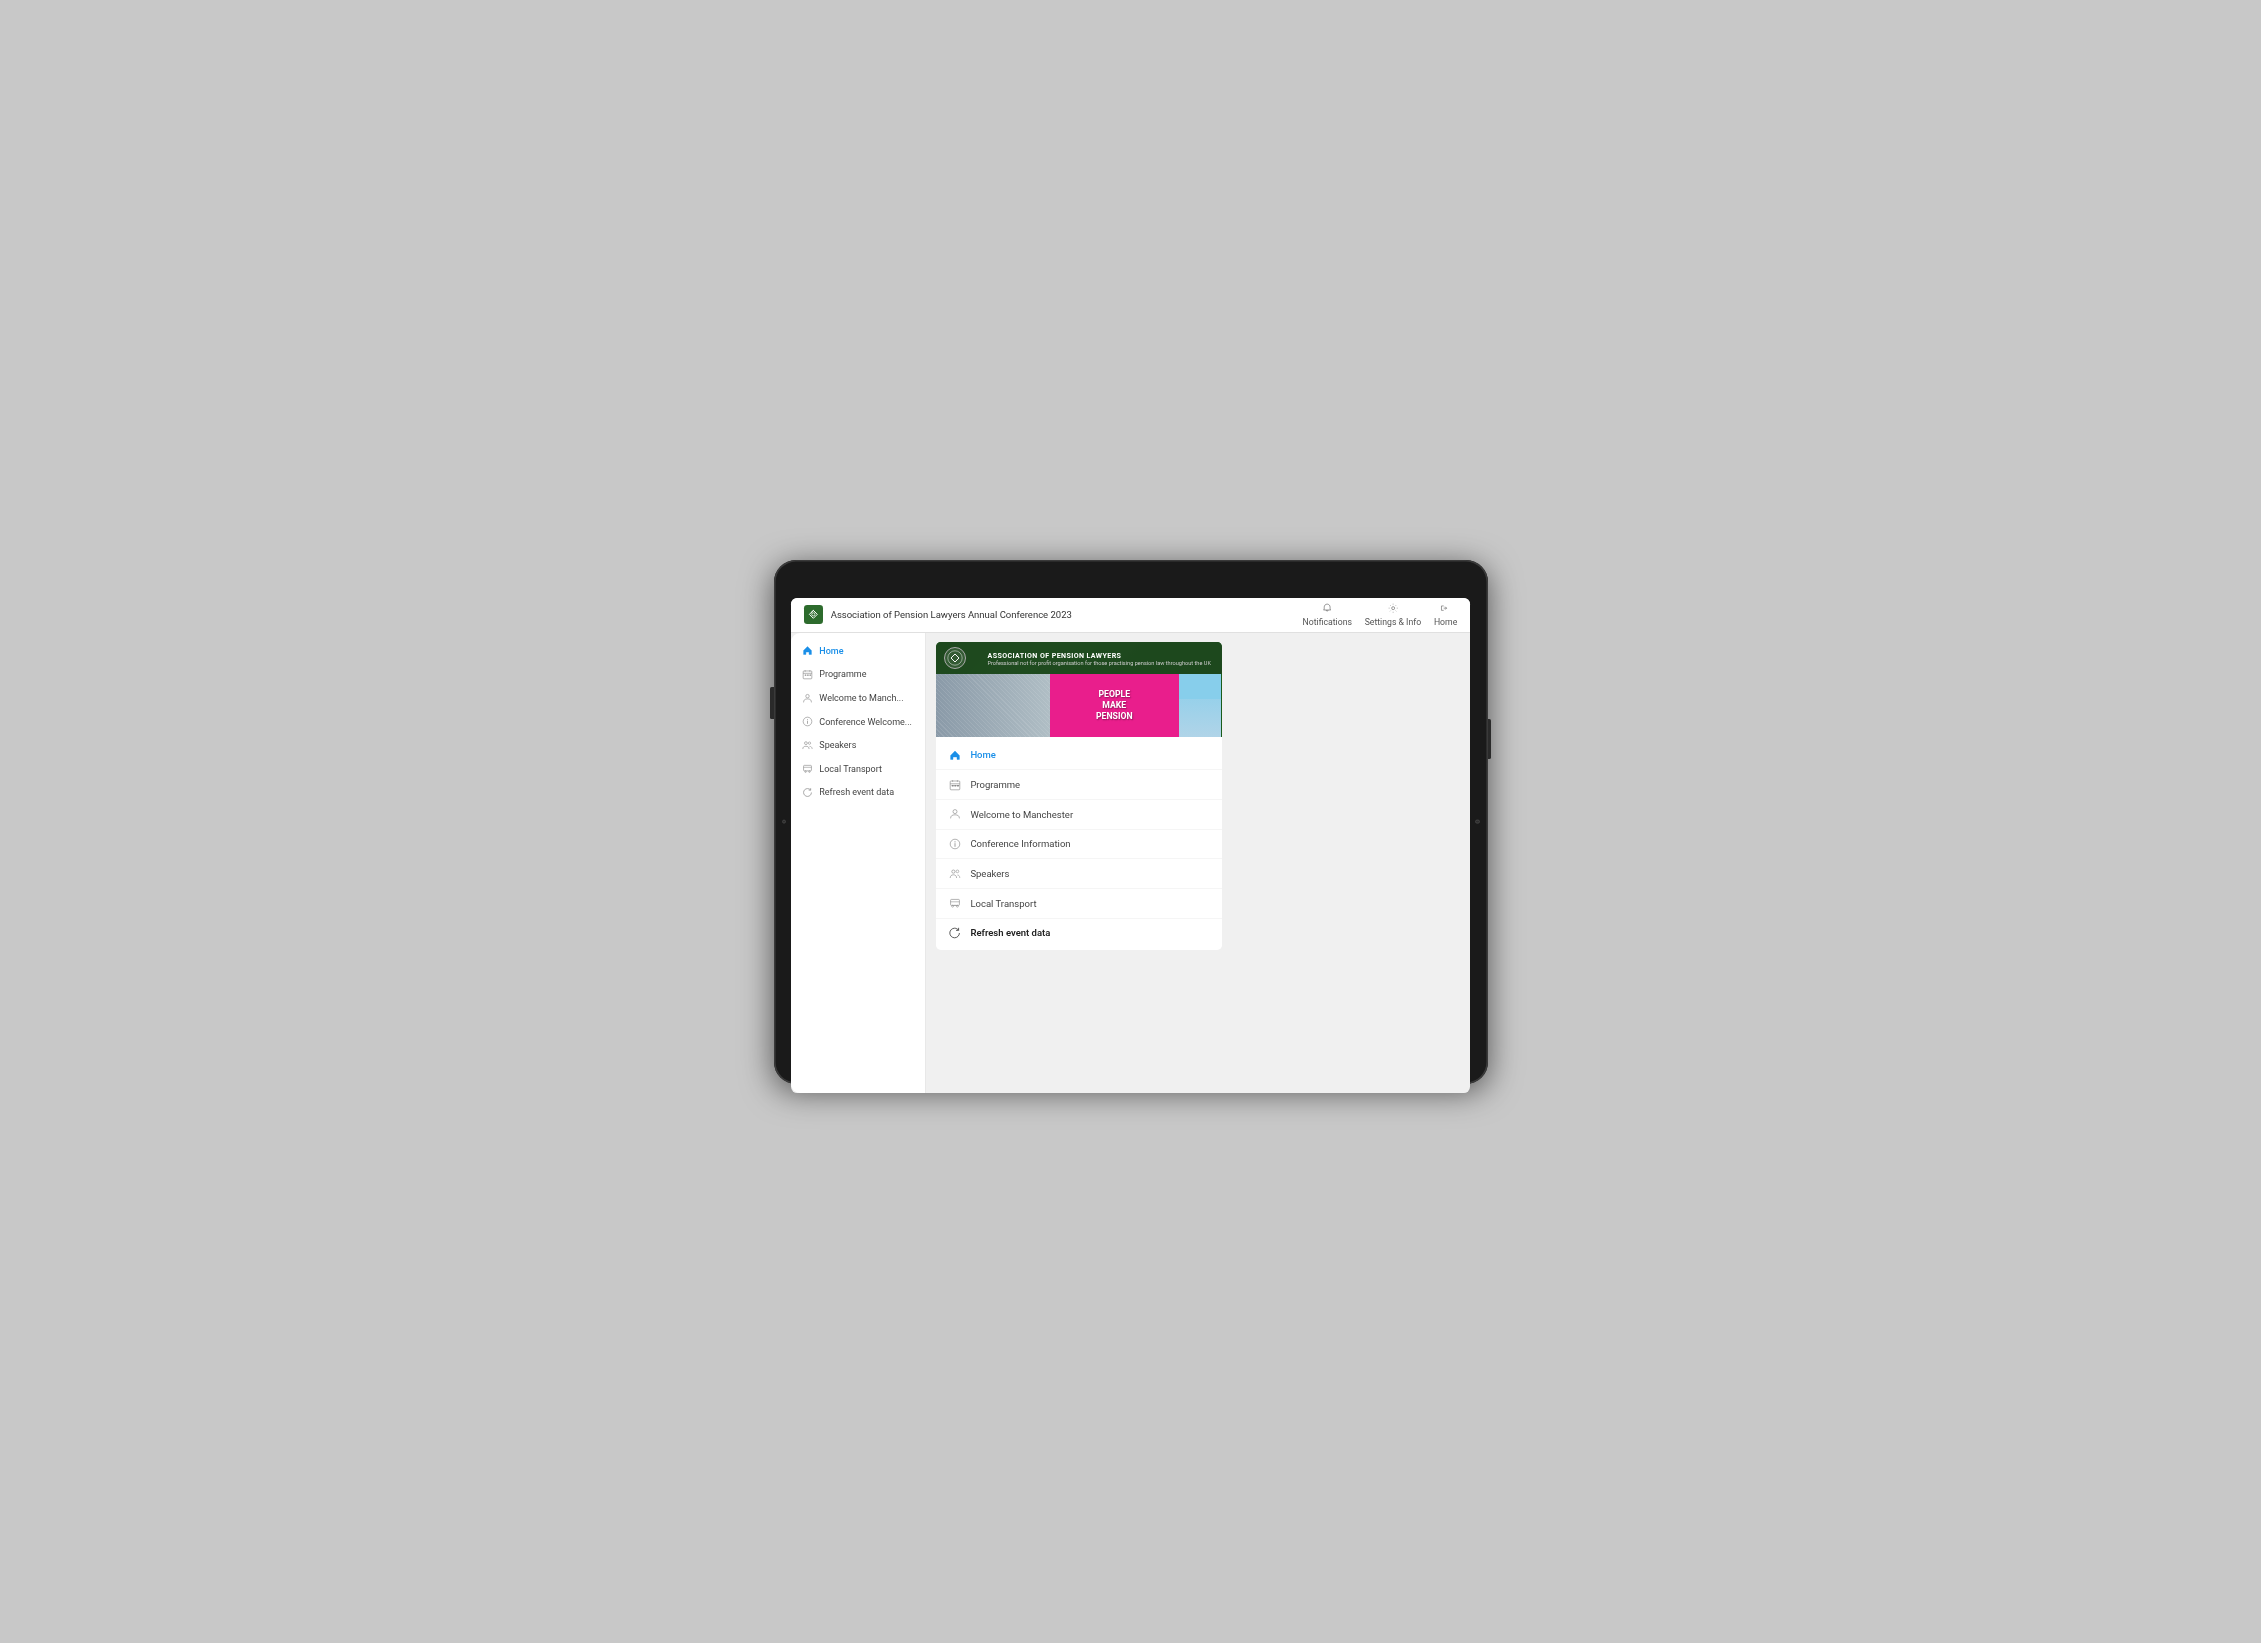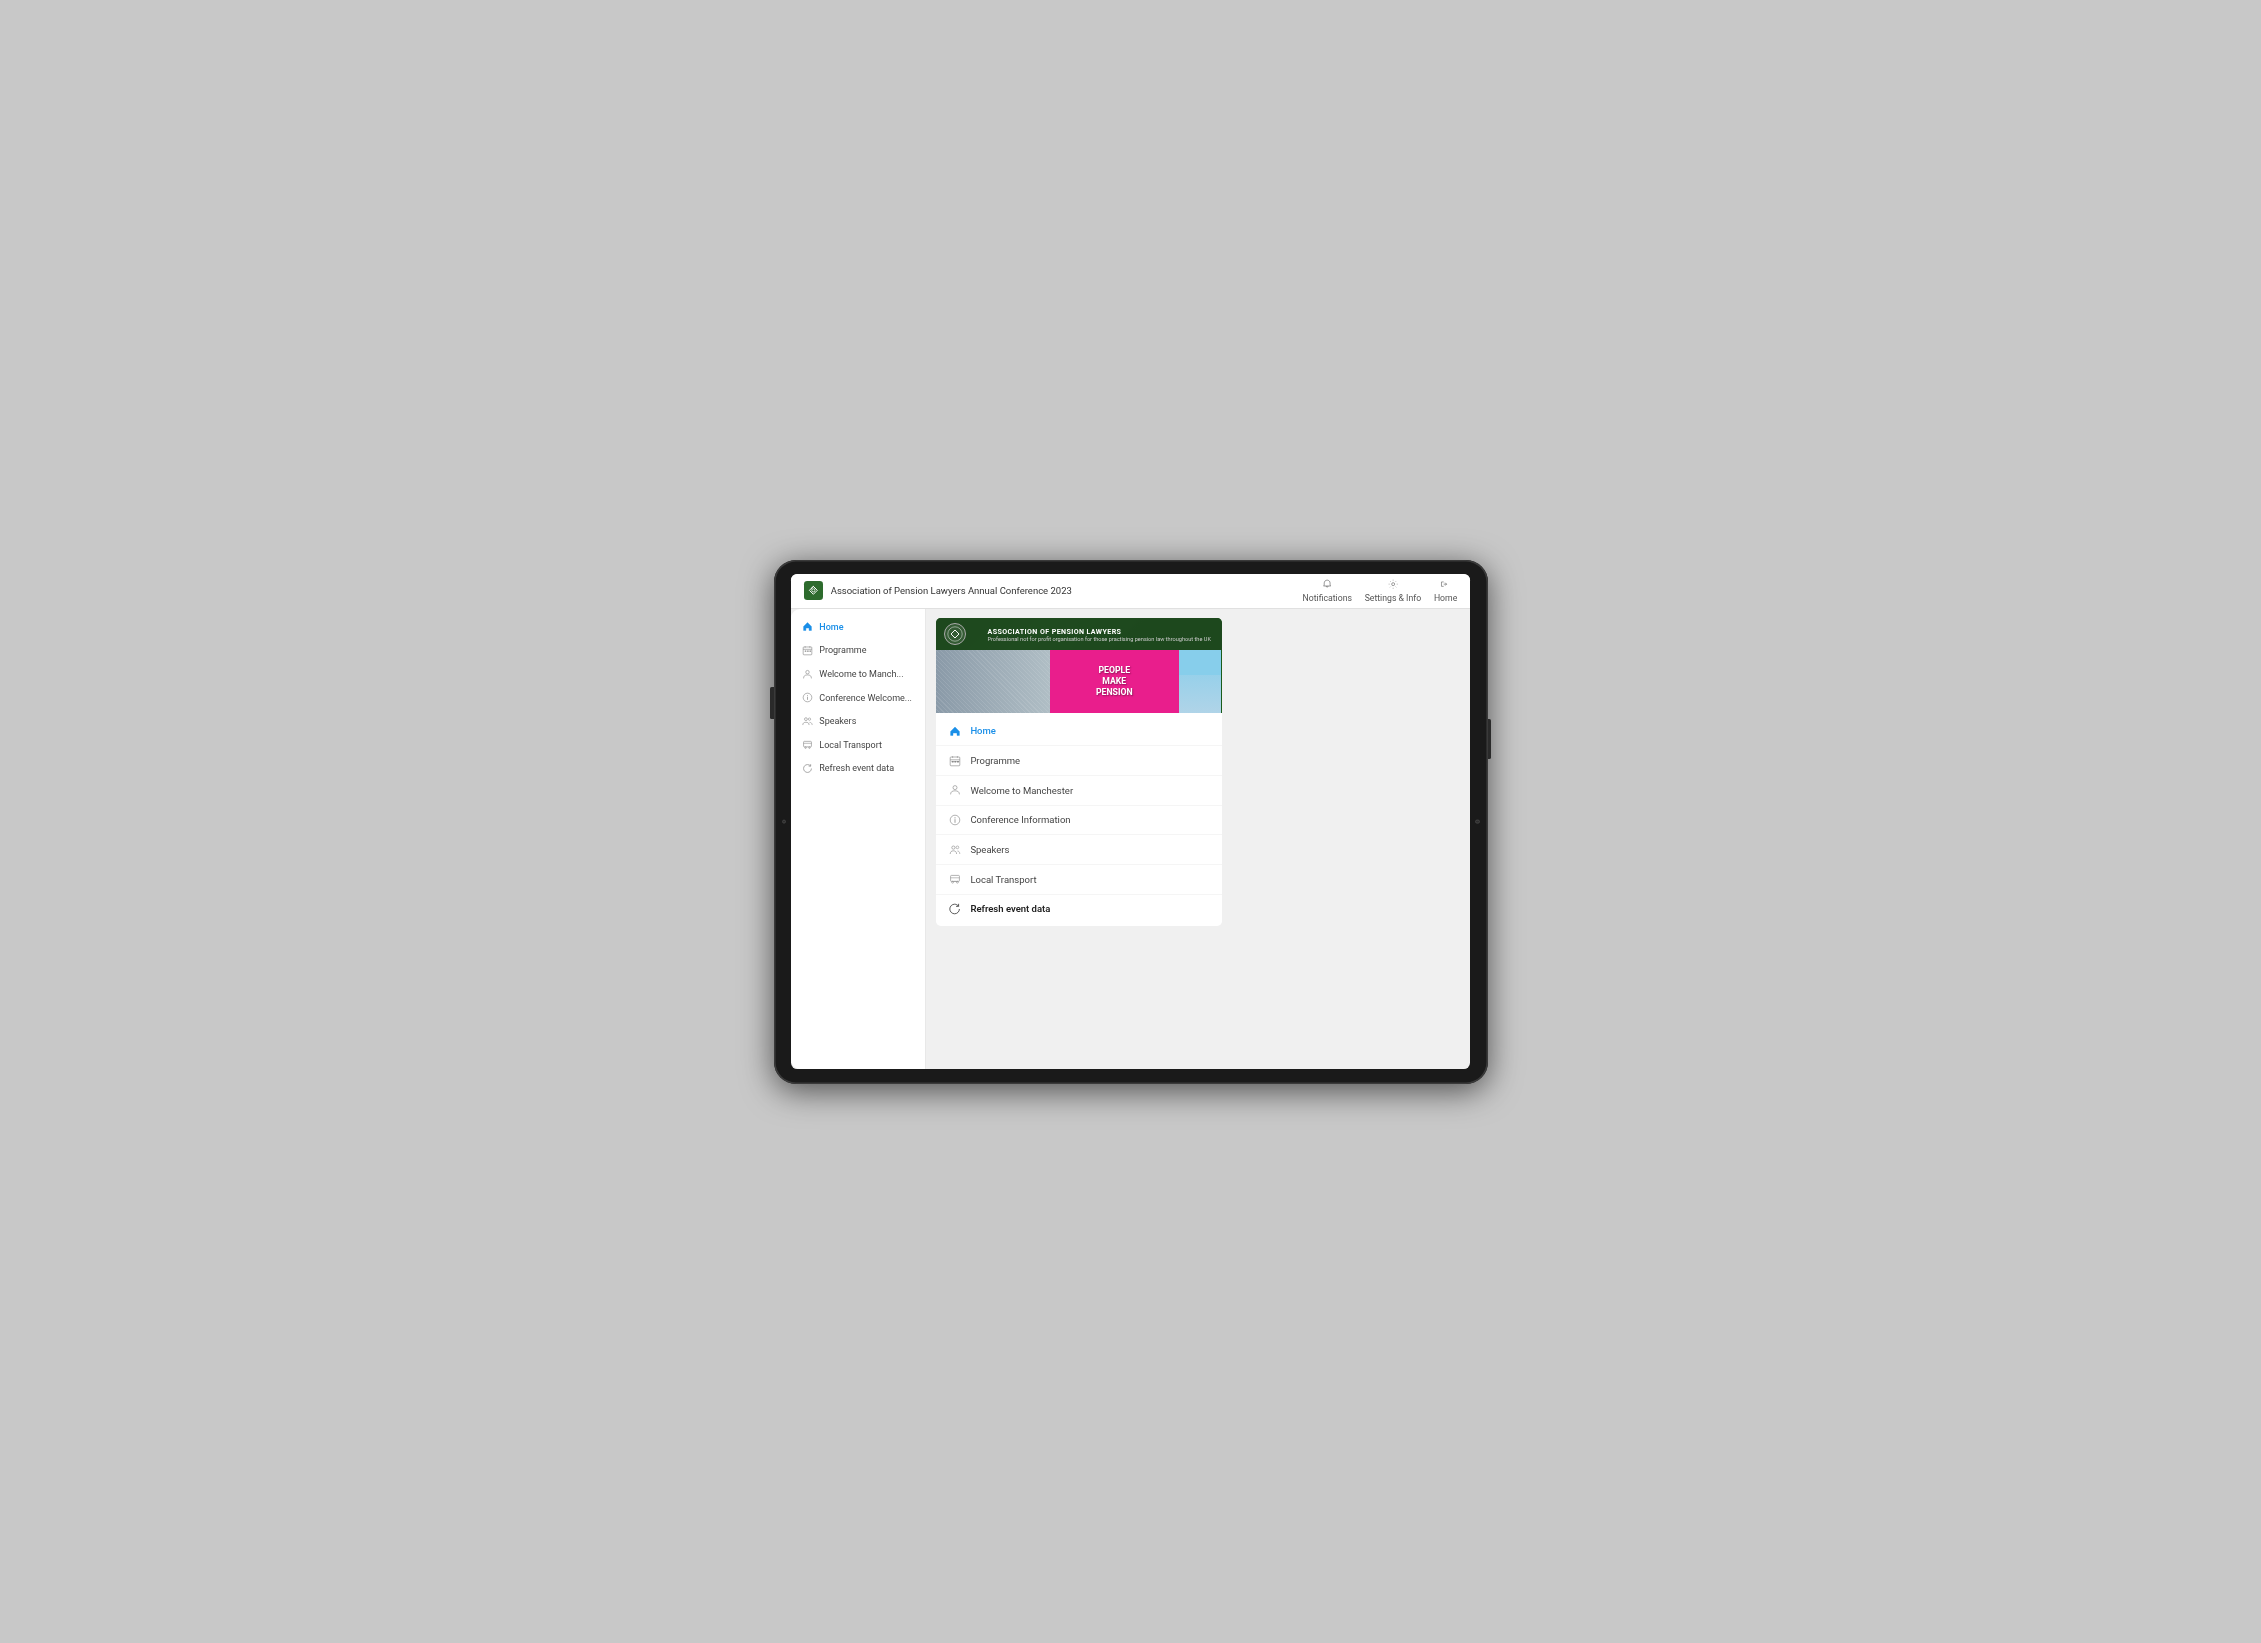--- a/index.html
+++ b/index.html
@@ -23,20 +23,21 @@
     }
 
     .tablet-screen {
       width: 100%;
       height: 100%;
       background: #f0f0f0;
       border-radius: 6.3px;
       overflow: hidden;
       display: flex;
       flex-direction: column;
+      margin-top: 24px;
     }
 
     
     .app-header {
       background: #fff;
       border-bottom: 0.8px solid #e0e0e0;
       display: flex;
       align-items: center;
       padding: 0 12.7px;
       height: 35px;

